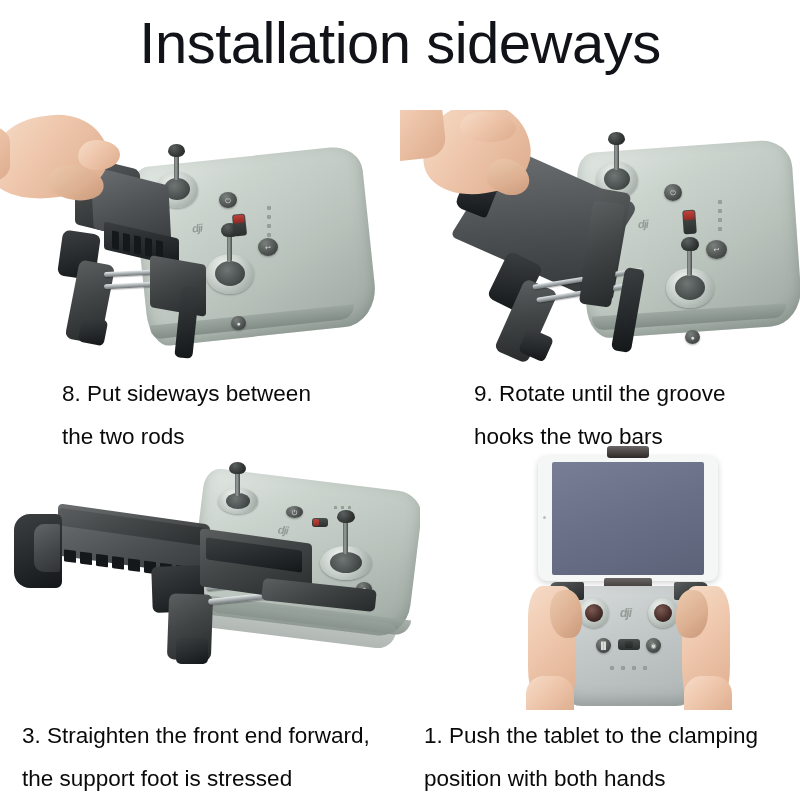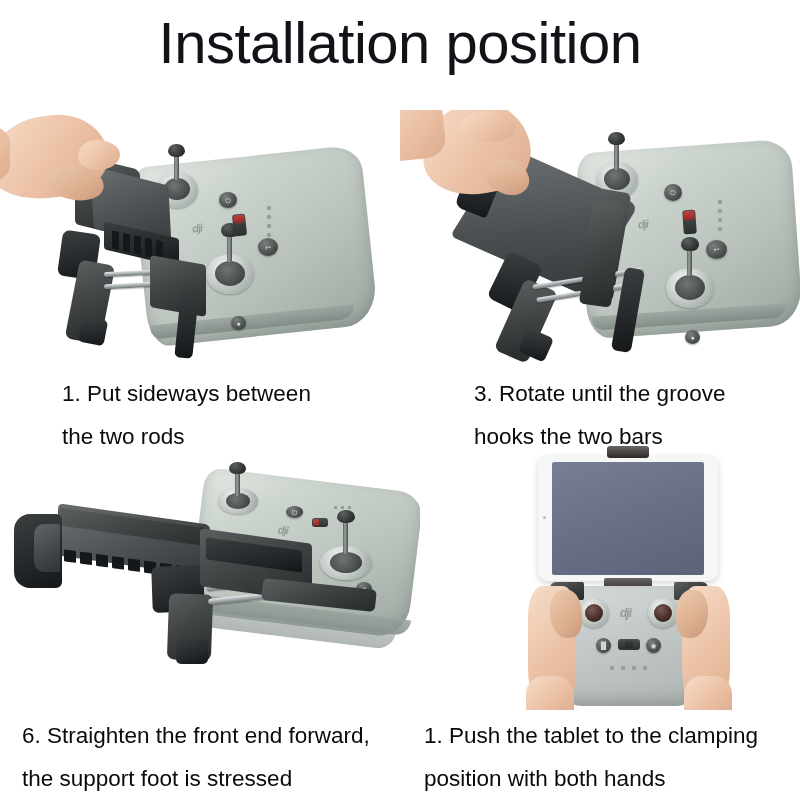--- a/index.html
+++ b/index.html
@@ -209,21 +209,21 @@
 
   .clip-top {
     position: absolute;
     border-radius: 3px;
     background: linear-gradient(180deg, #6a6566 0%, #46413f 60%, #2c2826 100%);
   }
 </style>
 </head>
 <body>
 
-<div id="page-title">Installation position</div>
+<div id="page-title">Installation sideways</div>
 
 <div class="panel" id="panel-1">
   <div class="scene">
 
     <div class="rc-body" style="left:140px; top:46px; width:230px; height:180px;
                 border-radius: 16px 30px 34px 20px / 22px 26px 40px 34px;
                 transform: rotate(-6deg);"></div>
     <div class="rc-edge" style="left:150px; top:205px; width:205px; height:14px;
                 border-radius: 0 0 24px 18px; transform: rotate(-6deg); opacity:.85;"></div>
 
@@ -523,23 +523,23 @@
     <div class="skin" style="left:192px; top:146px; width:48px; height:126px;
                 border-radius: 28% 30% 40% 22% / 22% 24% 36% 40%;"></div>
     <div class="skin dark" style="left:186px; top:150px; width:32px; height:48px;
                 border-radius: 40% 46% 48% 36% / 44% 50% 46% 46%;
                 transform: rotate(6deg);"></div>
     <div class="skin" style="left:194px; top:236px; width:48px; height:40px;
                 border-radius: 18px 18px 6px 6px;"></div>
   </div>
 </div>
 
-<div class="caption" id="caption-1">1. Put sideways between
+<div class="caption" id="caption-1">8. Put sideways between
 the two rods</div>
 
-<div class="caption" id="caption-2">3. Rotate until the groove
+<div class="caption" id="caption-2">9. Rotate until the groove
 hooks the two bars</div>
 
-<div class="caption" id="caption-3">6. Straighten the front end forward,
+<div class="caption" id="caption-3">3. Straighten the front end forward,
 the support foot is stressed</div>
 
 <div class="caption" id="caption-4">1. Push the tablet to the clamping
 position with both hands</div>
 
 </body></html>

